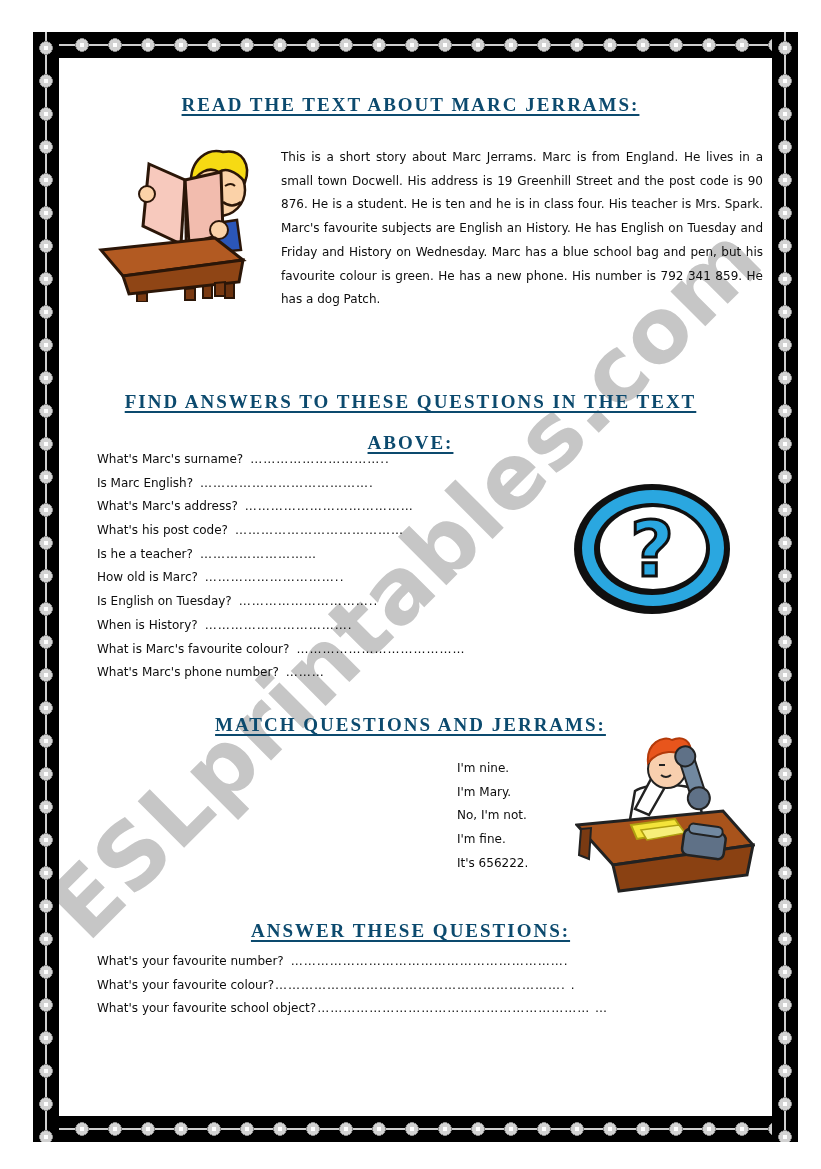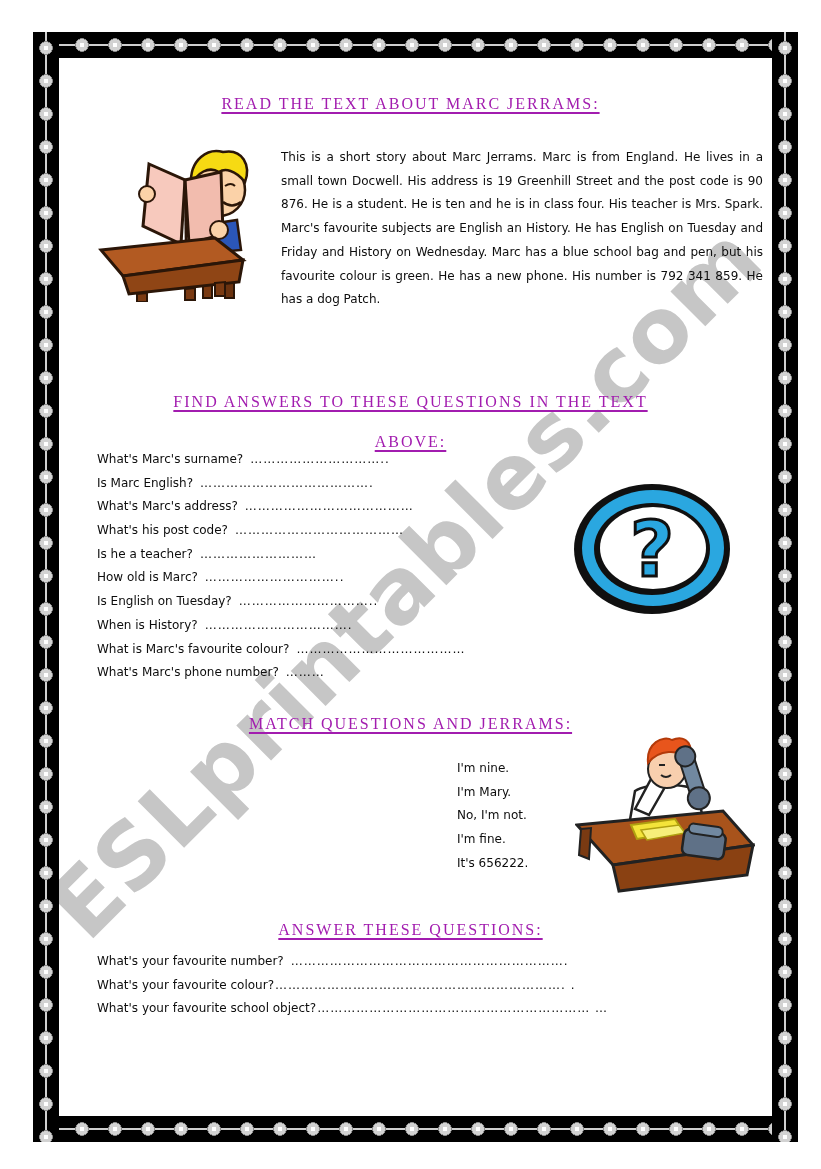--- a/index.html
+++ b/index.html
@@ -37,22 +37,22 @@
     background-size:26px 33px,26px 33px;background-repeat:repeat-y;
   }
   .band-top{top:0;}
   .band-bottom{bottom:0;}
   .band-left{left:0;}
   .band-right{right:0;}
 
   
   .center-line{position:absolute;left:58px;right:58px;text-align:center;z-index:2;}
   .heading{
-    font-family:"Liberation Serif",serif;font-weight:normal;
-    font-size:16px;letter-spacing:2px;color:#a21caf;
+    font-family:"Liberation Serif",serif;font-weight:bold;
+    font-size:19px;letter-spacing:2px;color:#0c4a6e;
     text-decoration:underline;text-decoration-thickness:2px;text-underline-offset:3px;
   }
   .heading2line{line-height:40px;}
 
   
   .bodytext{font-weight:normal;color:#0d0d0d;font-size:12px;line-height:23.7px;}
   .paragraph{
     position:absolute;left:97px;top:146px;width:666px;z-index:2;
     text-align:justify;
   }

